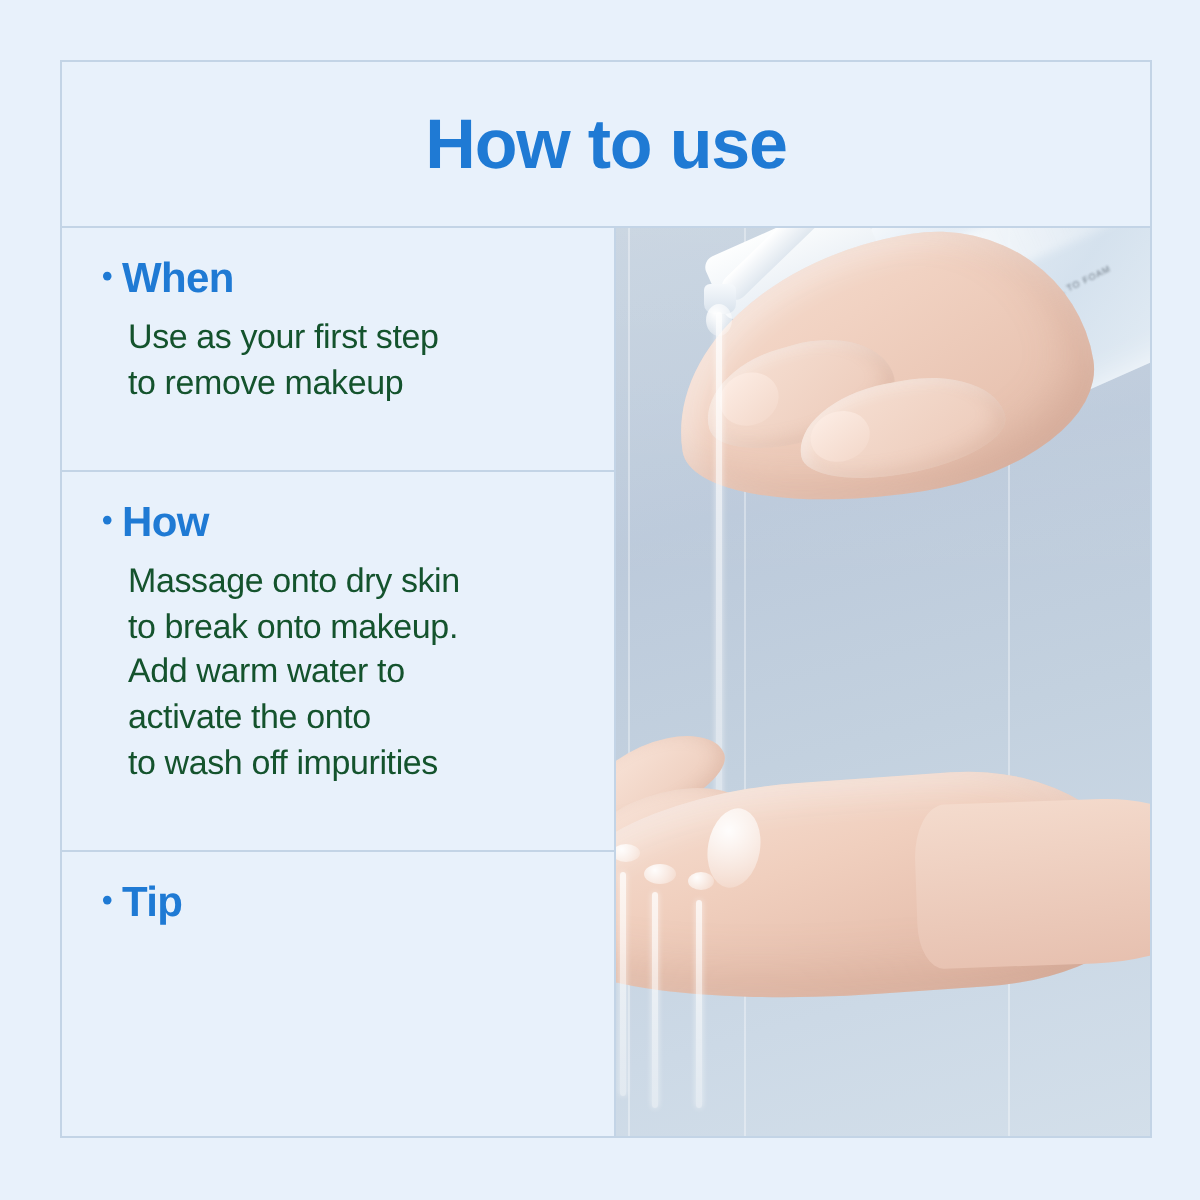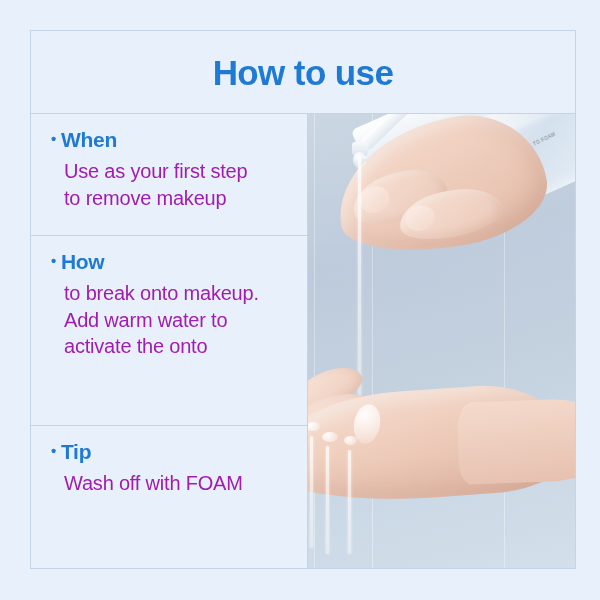--- a/index.html
+++ b/index.html
@@ -99,22 +99,22 @@
   }
   .bullet {
     color: #1f7ad4;
     font-size: 15px;
     line-height: 1;
     margin-right: 5px;
     position: relative;
     top: -3px;
   }
   .sec-body {
-    color: #a21caf;
-    font-size: 20px;
+    color: #14532d;
+    font-size: 17px;
     line-height: 1.33;
     padding-left: 13px;
     letter-spacing: -0.2px;
   }
   .sec-body div { white-space: nowrap; }
 
   
   .photo-wall {
     position: absolute; inset: 0;
     background:
@@ -279,33 +279,34 @@
             <div>to remove makeup</div>
           </div>
         </div>
 
         <div class="section sec-how">
           <div class="sec-head">
             <span class="bullet">•</span>
             <span>How</span>
           </div>
           <div class="sec-body">
+            <div>Massage onto dry skin</div>
             <div>to break onto makeup.</div>
             <div>Add warm water to</div>
             <div>activate the onto</div>
+            <div>to wash off impurities</div>
           </div>
         </div>
 
         <div class="section sec-tip">
           <div class="sec-head">
             <span class="bullet">•</span>
             <span>Tip</span>
           </div>
           <div class="sec-body">
-            <div>Wash off with FOAM</div>
           </div>
         </div>
 
       </div>
 
       <div class="img-col">
         <div class="photo-wall"></div>
 
         <div class="wall-seam" style="left:6px;"></div>
         <div class="wall-seam" style="left:64px;"></div>

